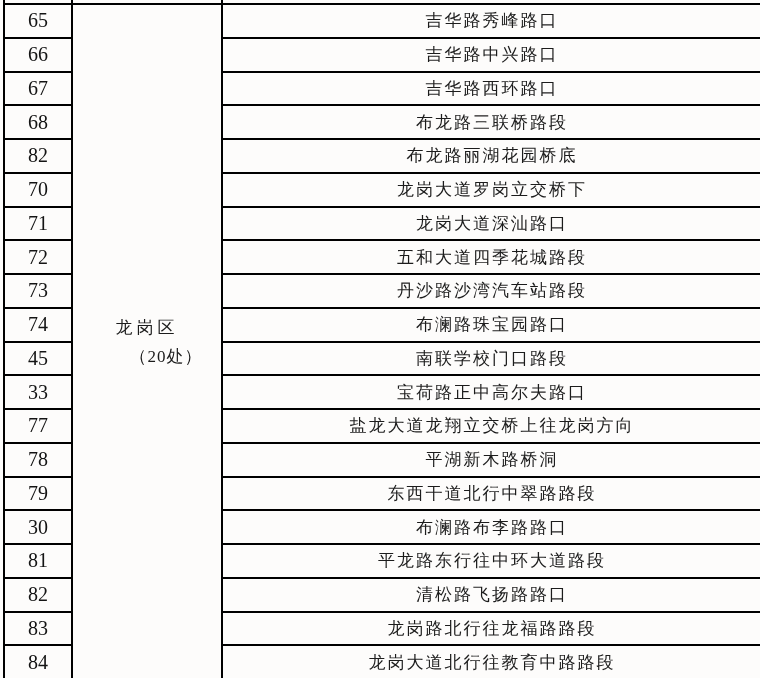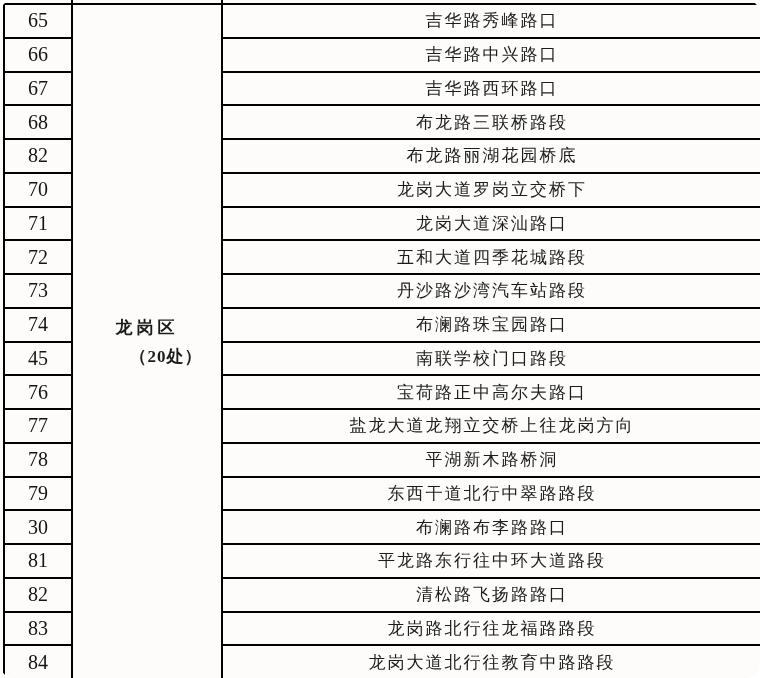--- a/index.html
+++ b/index.html
@@ -7,21 +7,20 @@
     padding: 0;
     background: #ffffff;
   }
   .screen {
     position: relative;
     width: 760px;
     height: 678px;
     overflow: hidden;
     background: #fdfcfb;
     font-family: "Liberation Serif", "DejaVu Serif", serif;
-    border-radius: 14px;
   }
   table.grid {
     position: absolute;
     left: 3px;
     top: -31px;
     width: 752px;
     border-collapse: collapse;
     table-layout: fixed;
   }
   table.grid td {
@@ -36,21 +35,20 @@
     width: 66px;
     text-align: center;
     font-size: 20px;
     color: #141414;
   }
   td.col-district {
     width: 148px;
     text-align: center;
     font-size: 17px;
     color: #1c1c1c;
-    font-weight: bold;
   }
   td.col-loc {
     width: 538px;
     text-align: center;
     font-size: 17px;
     color: #1c1c1c;
     letter-spacing: 2px;
   }
   .district-name {
     line-height: 29px;
@@ -115,21 +113,21 @@
   </tr>
         <tr class="data-row">
     <td class="col-num">74</td>
     <td class="col-loc">布澜路珠宝园路口</td>
   </tr>
         <tr class="data-row">
     <td class="col-num">45</td>
     <td class="col-loc">南联学校门口路段</td>
   </tr>
         <tr class="data-row">
-    <td class="col-num">76</td>
+    <td class="col-num">33</td>
     <td class="col-loc">宝荷路正中高尔夫路口</td>
   </tr>
         <tr class="data-row">
     <td class="col-num">77</td>
     <td class="col-loc">盐龙大道龙翔立交桥上往龙岗方向</td>
   </tr>
         <tr class="data-row">
     <td class="col-num">78</td>
     <td class="col-loc">平湖新木路桥洞</td>
   </tr>

